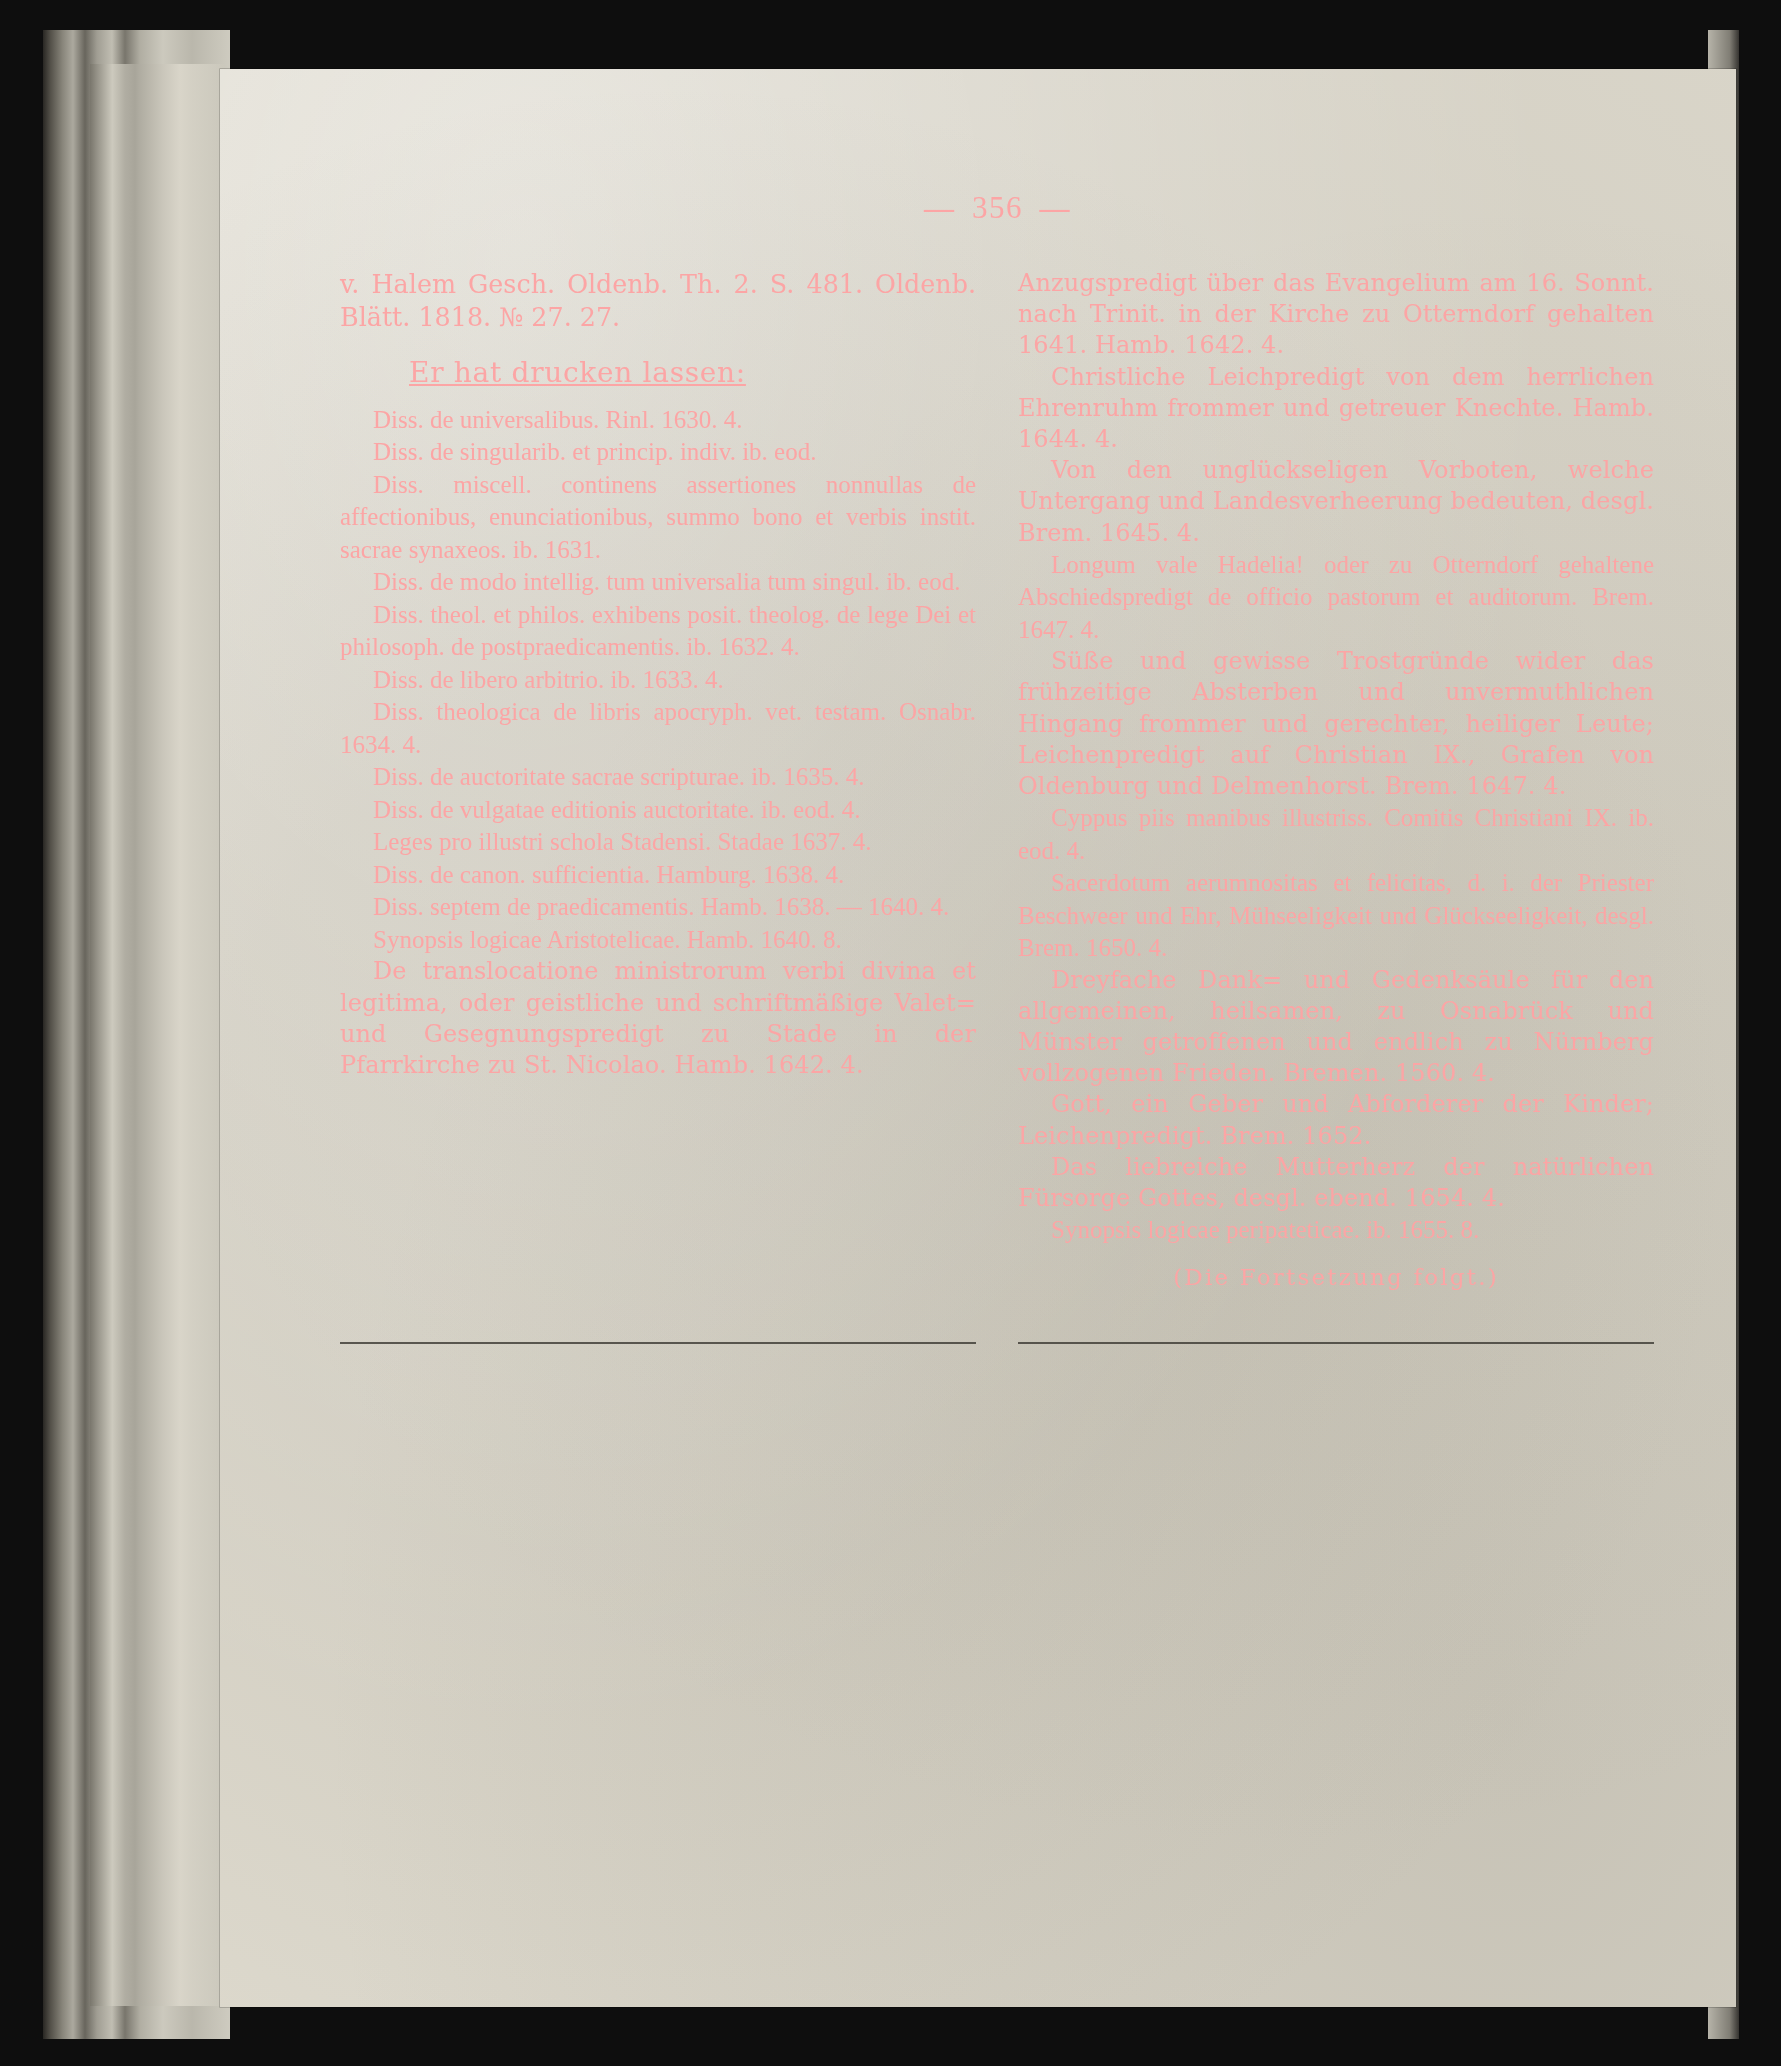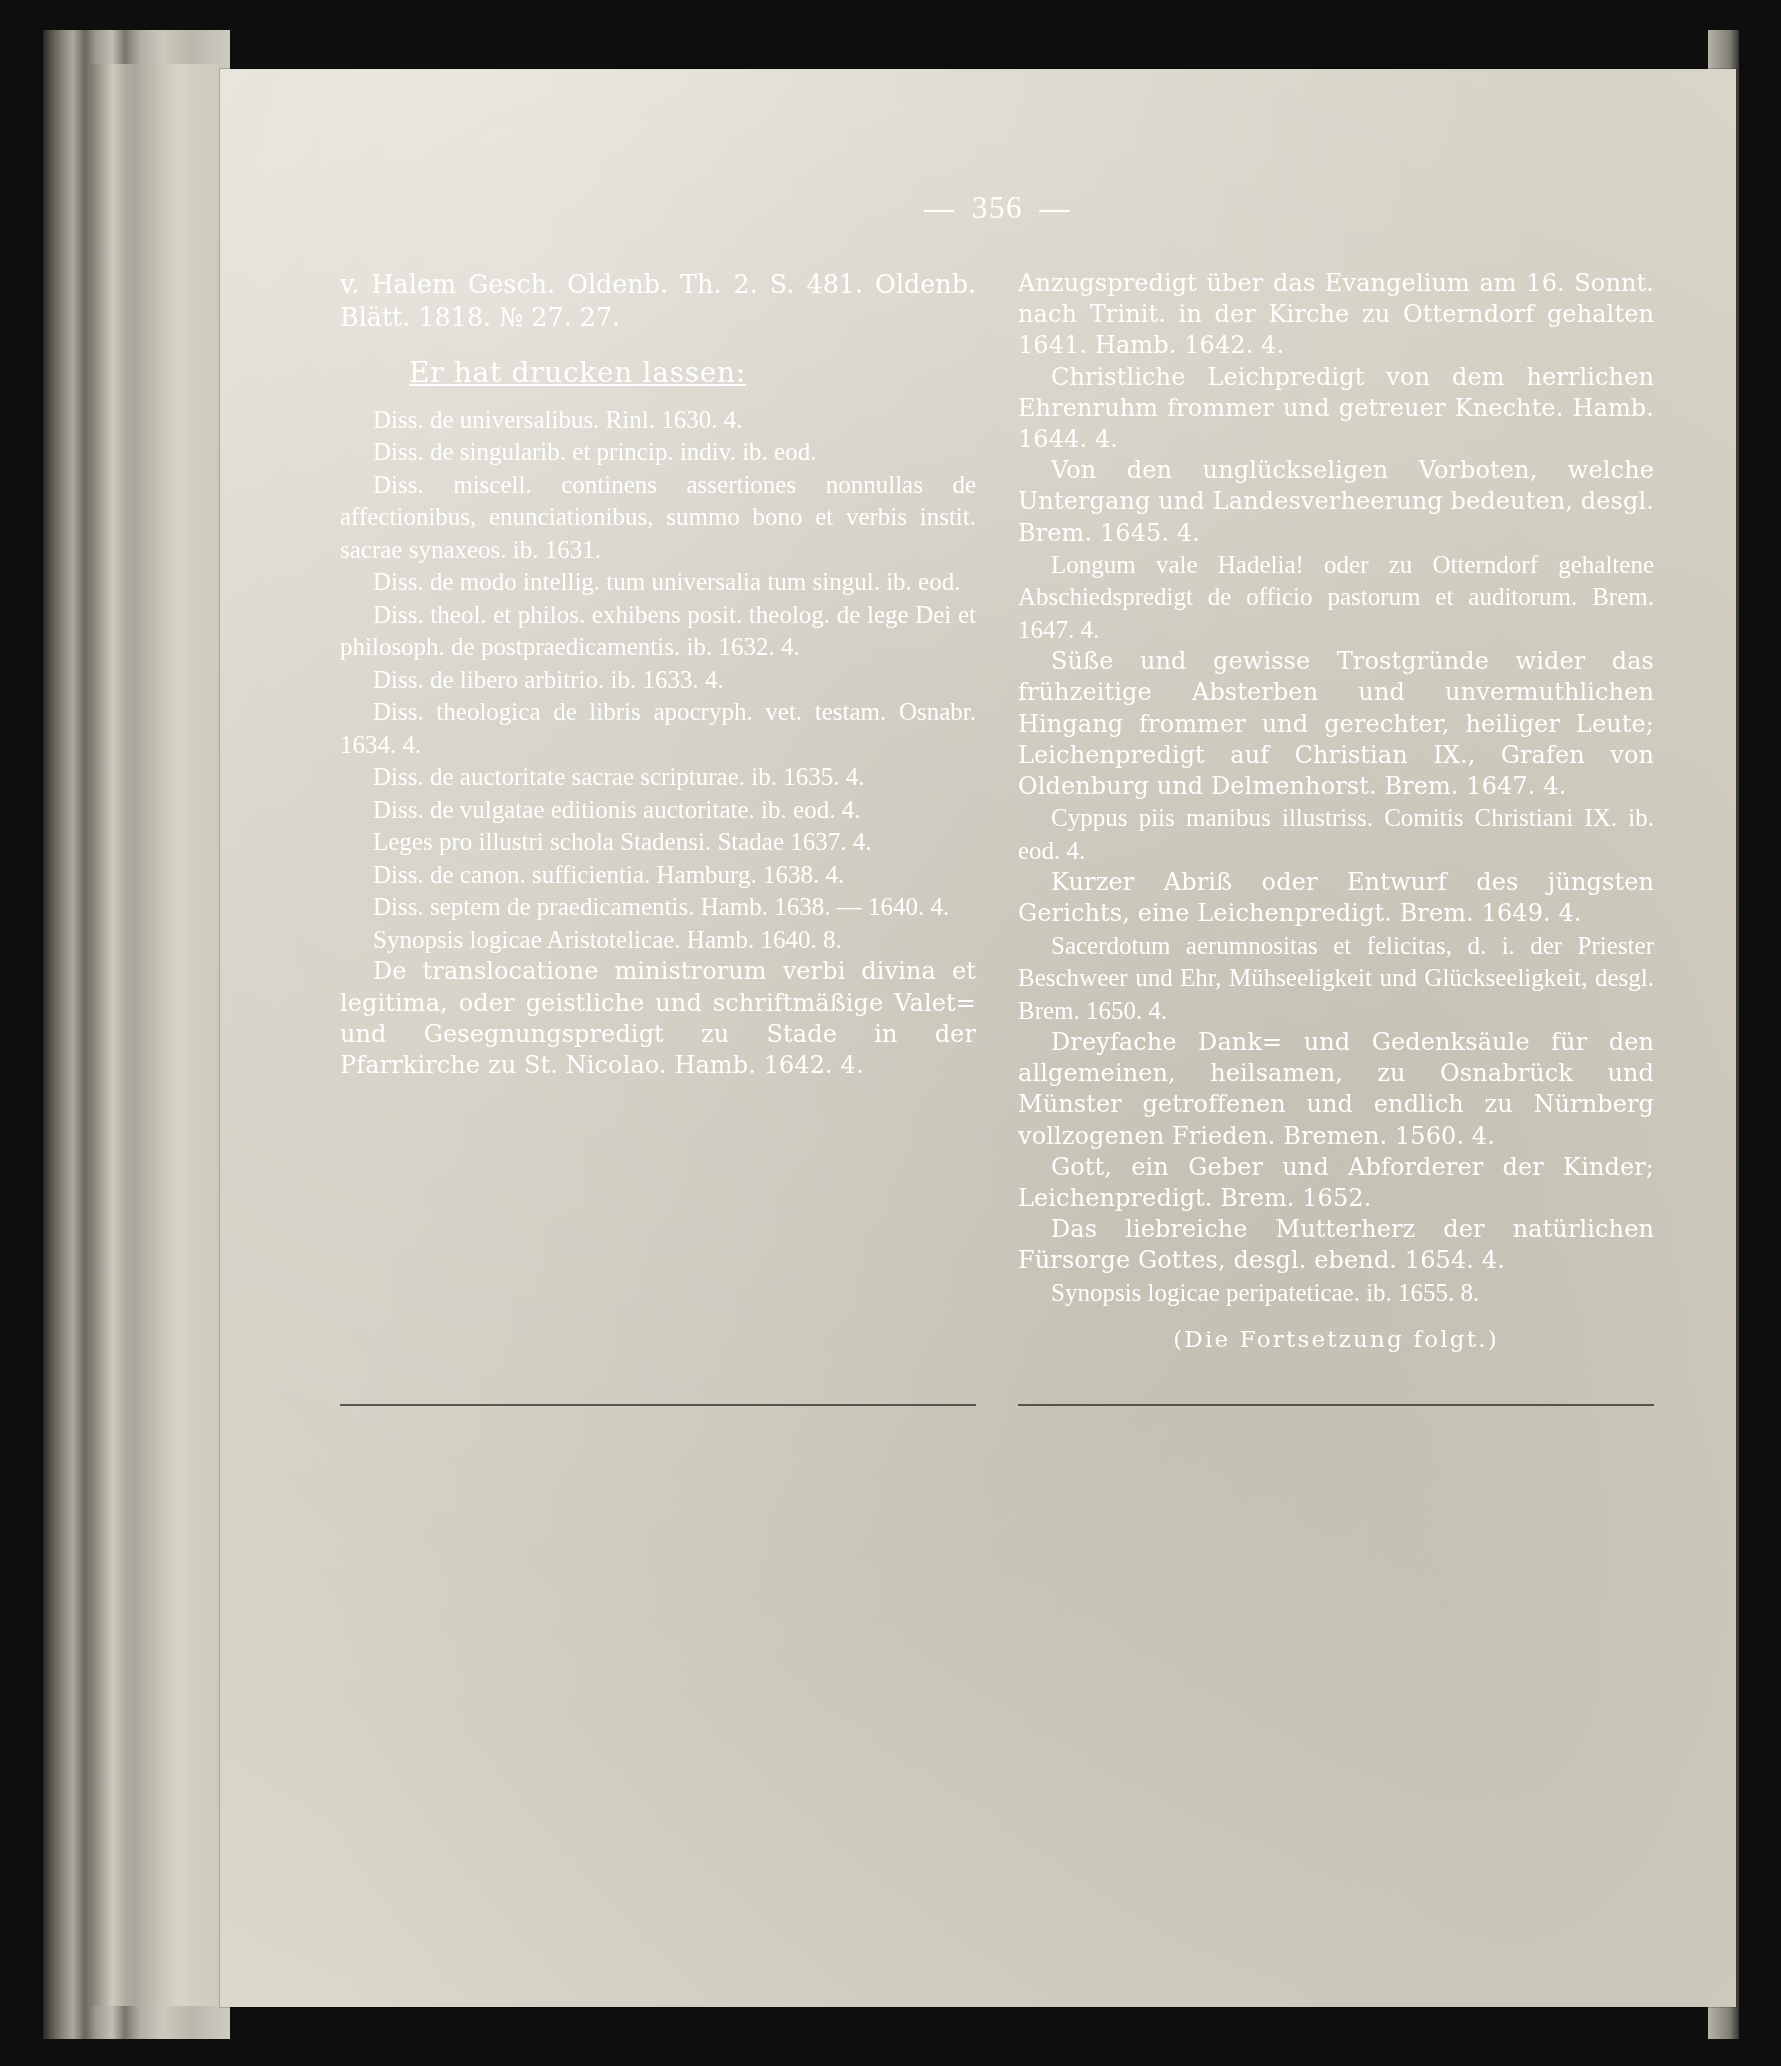--- a/index.html
+++ b/index.html
@@ -74,21 +74,21 @@
     background: linear-gradient(90deg, #c9c6ba, #8d8a80 70%, #3a3834);
     opacity: .9;
   }
 
   
   .content {
     position: absolute;
     left: 340px;
     top: 190px;
     width: 1315px;
-    color: #ffffff;
+    color: #fca5a5;
   }
   .folio {
     text-align: center;
     font-size: 30px;
     letter-spacing: 1.5px;
     margin: 0 0 42px 0;
     font-family: "Liberation Serif", serif;
   }
   .folio .dash { padding: 0 16.4px; font-weight: 700; }
   .folio .num { font-size: 31px; }
@@ -189,21 +189,20 @@
         <p class="ind fraktur">De translocatione ministrorum verbi divina et legitima, oder geistliche und schriftmäßige Valet= und Gesegnungspredigt zu Stade in der Pfarrkirche zu St. Nicolao. Hamb. 1642. 4.</p>
       </div>
 
       <div class="col">
         <p class="fraktur">Anzugspredigt über das Evangelium am 16. Sonnt. nach Trinit. in der Kirche zu Otterndorf gehalten 1641. Hamb. 1642. 4.</p>
         <p class="ind fraktur">Christliche Leichpredigt von dem herrlichen Ehrenruhm frommer und getreuer Knechte. Hamb. 1644. 4.</p>
         <p class="ind fraktur">Von den unglückseligen Vorboten, welche Untergang und Landesverheerung bedeuten, desgl. Brem. 1645. 4.</p>
         <p class="ind roman">Longum vale Hadelia! oder zu Otterndorf gehaltene Abschiedspredigt de officio pastorum et auditorum. Brem. 1647. 4.</p>
         <p class="ind fraktur">Süße und gewisse Trostgründe wider das frühzeitige Absterben und unvermuthlichen Hingang frommer und gerechter, heiliger Leute; Leichenpredigt auf Christian IX., Grafen von Oldenburg und Delmenhorst. Brem. 1647. 4.</p>
         <p class="ind roman">Cyppus piis manibus illustriss. Comitis Christiani IX. ib. eod. 4.</p>
-        <p class="ind fraktur">Kurzer Abriß oder Entwurf des jüngsten Gerichts, eine Leichenpredigt. Brem. 1649. 4.</p>
         <p class="ind roman">Sacerdotum aerumnositas et felicitas, d. i. der Priester Beschweer und Ehr, Mühseeligkeit und Glückseeligkeit, desgl. Brem. 1650. 4.</p>
         <p class="ind fraktur">Dreyfache Dank= und Gedenksäule für den allgemeinen, heilsamen, zu Osnabrück und Münster getroffenen und endlich zu Nürnberg vollzogenen Frieden. Bremen. 1560. 4.</p>
         <p class="ind fraktur">Gott, ein Geber und Abforderer der Kinder; Leichenpredigt. Brem. 1652.</p>
         <p class="ind fraktur">Das liebreiche Mutterherz der natürlichen Fürsorge Gottes, desgl. ebend. 1654. 4.</p>
         <p class="ind roman">Synopsis logicae peripateticae. ib. 1655. 8.</p>
 
         <p class="continued">(Die Fortsetzung folgt.)</p>
       </div>
     </div>
 

